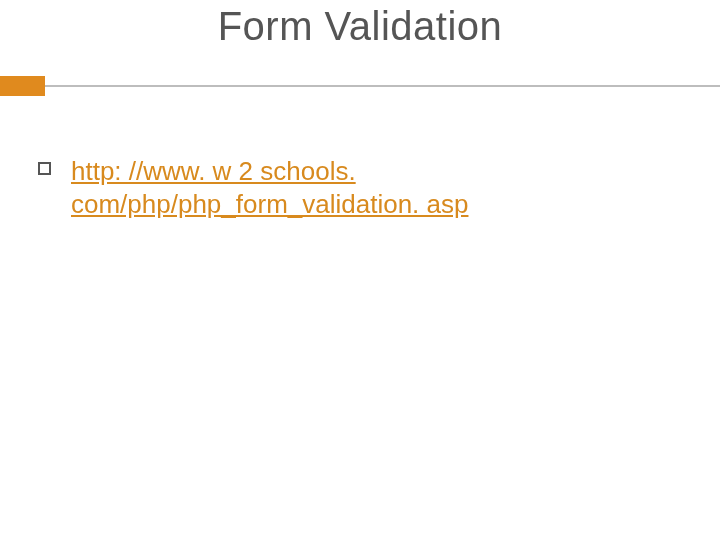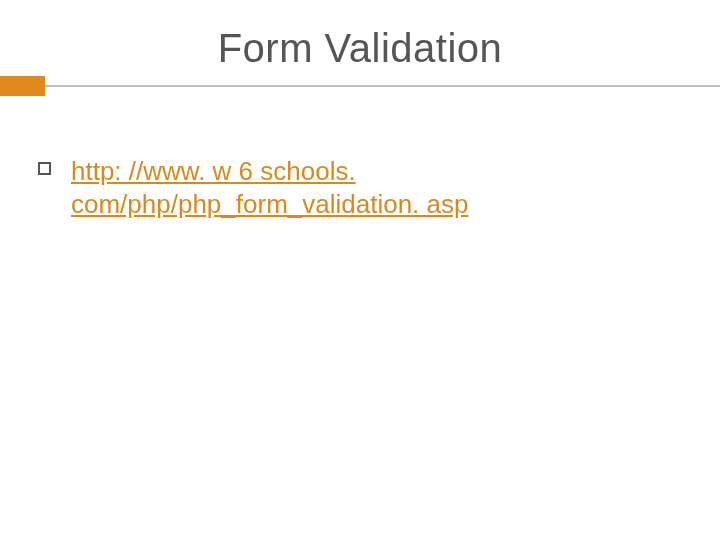--- a/index.html
+++ b/index.html
@@ -13,21 +13,21 @@
     overflow: hidden;
   }
   .slide {
     position: relative;
     width: 720px;
     height: 540px;
     box-sizing: border-box;
   }
   .title {
     position: absolute;
-    top: 26px;
+    top: 4px;
     left: 0;
     width: 100%;
     text-align: center;
     font-size: 40px;
     font-weight: 400;
     color: #555;
     letter-spacing: 0.5px;
   }
   .divider-wrap {
     position: absolute;
@@ -91,19 +91,19 @@
 
   <div class="divider-wrap">
     <div class="divider-line"></div>
     <div class="divider-orange"></div>
   </div>
 
   <div class="content">
 
     <div class="bullet-item">
       <span class="bullet-box"></span>
-      <span class="bullet-text link-text">http: //www. w 6 schools. com/php/php_form_validation. asp</span>
+      <span class="bullet-text link-text">http: //www. w 2 schools. com/php/php_form_validation. asp</span>
     </div>
 
 
   </div>
 
 </div>
 
 </body></html>

